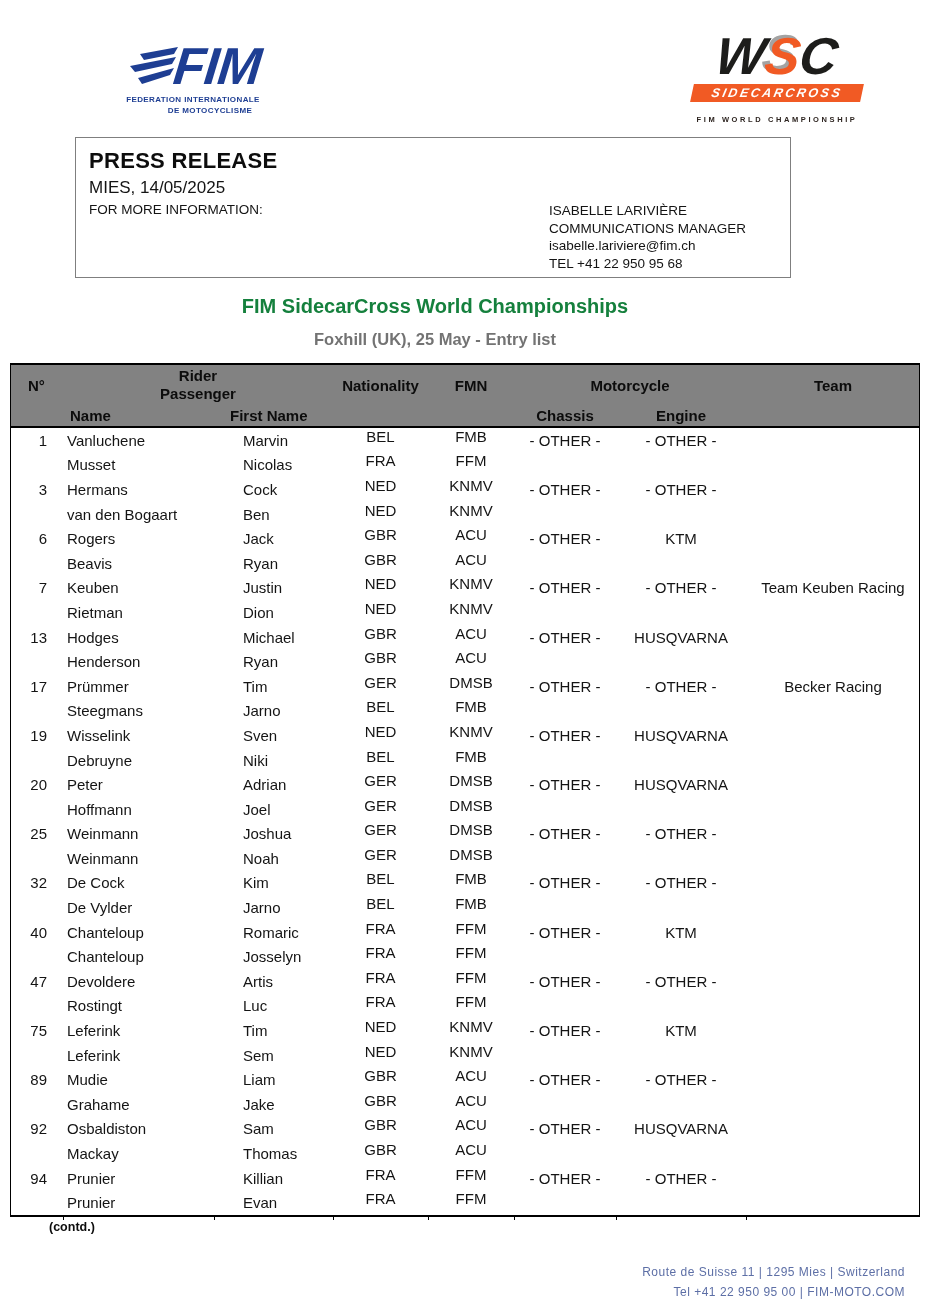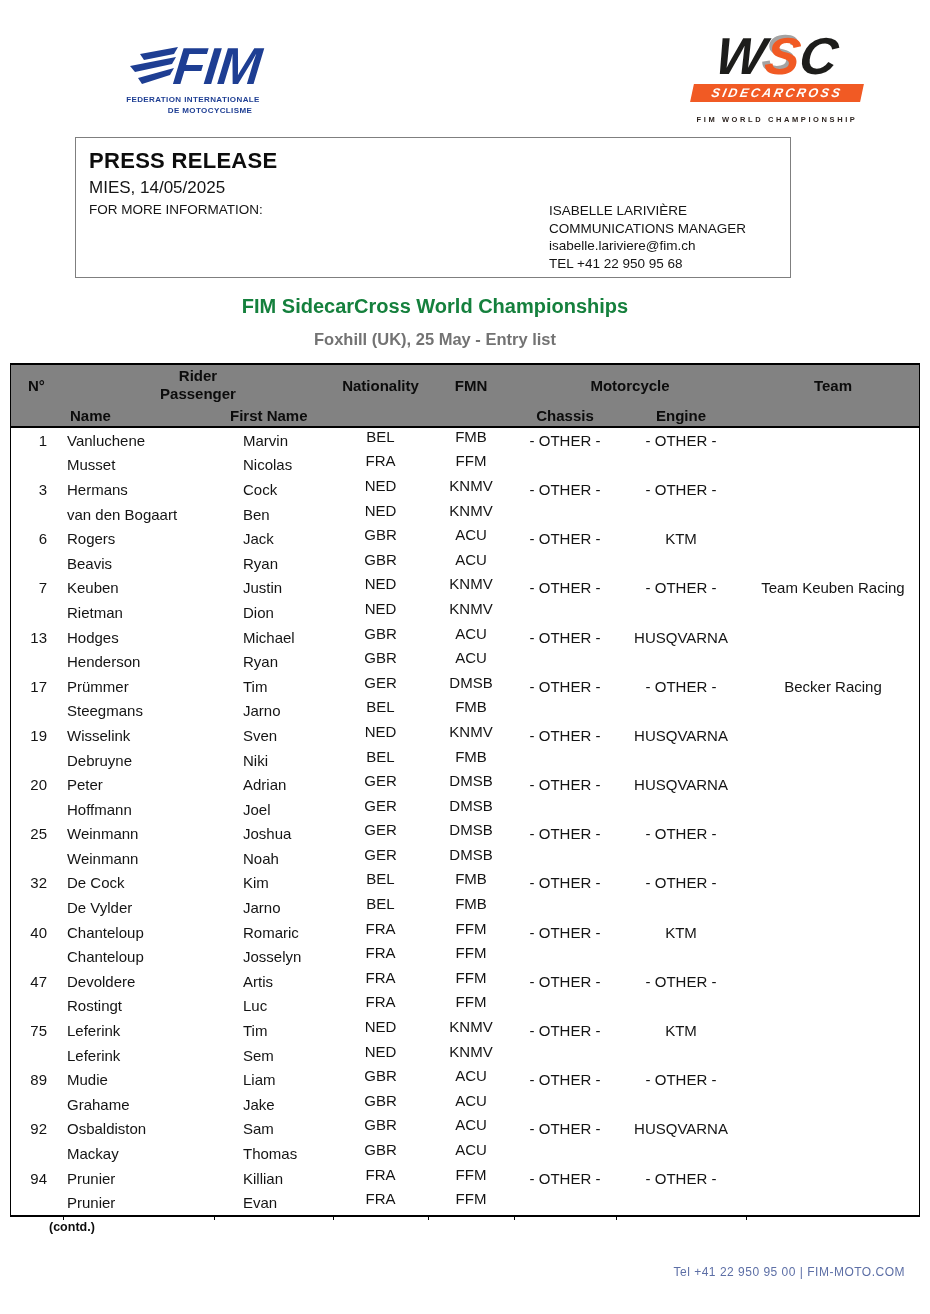--- a/index.html
+++ b/index.html
@@ -459,16 +459,17 @@
         <div class="tick" style="left: 417px;"></div>
         <div class="tick" style="left: 503px;"></div>
         <div class="tick" style="left: 605px;"></div>
         <div class="tick" style="left: 735px;"></div>
       </div>
   </div>
 
   <div class="contd">(contd.)</div>
 
   <div class="footer">
+    <div>Route de Suisse 11   |   1295 Mies   |   Switzerland</div>
     <div>Tel +41 22 950 95 00   |   FIM-MOTO.COM</div>
   </div>
 
 </div>
 
 </body></html>

